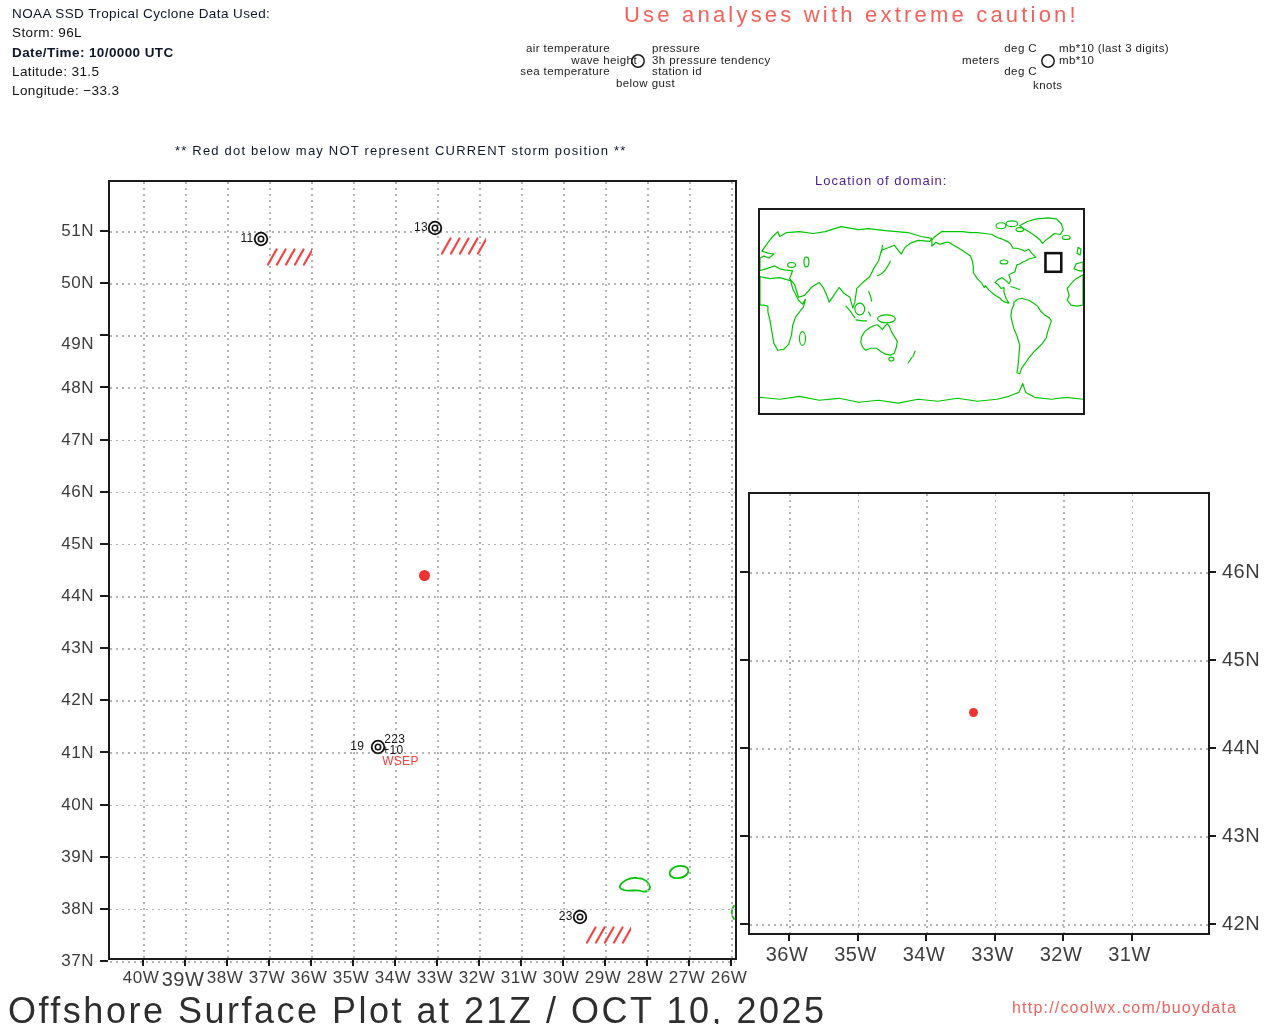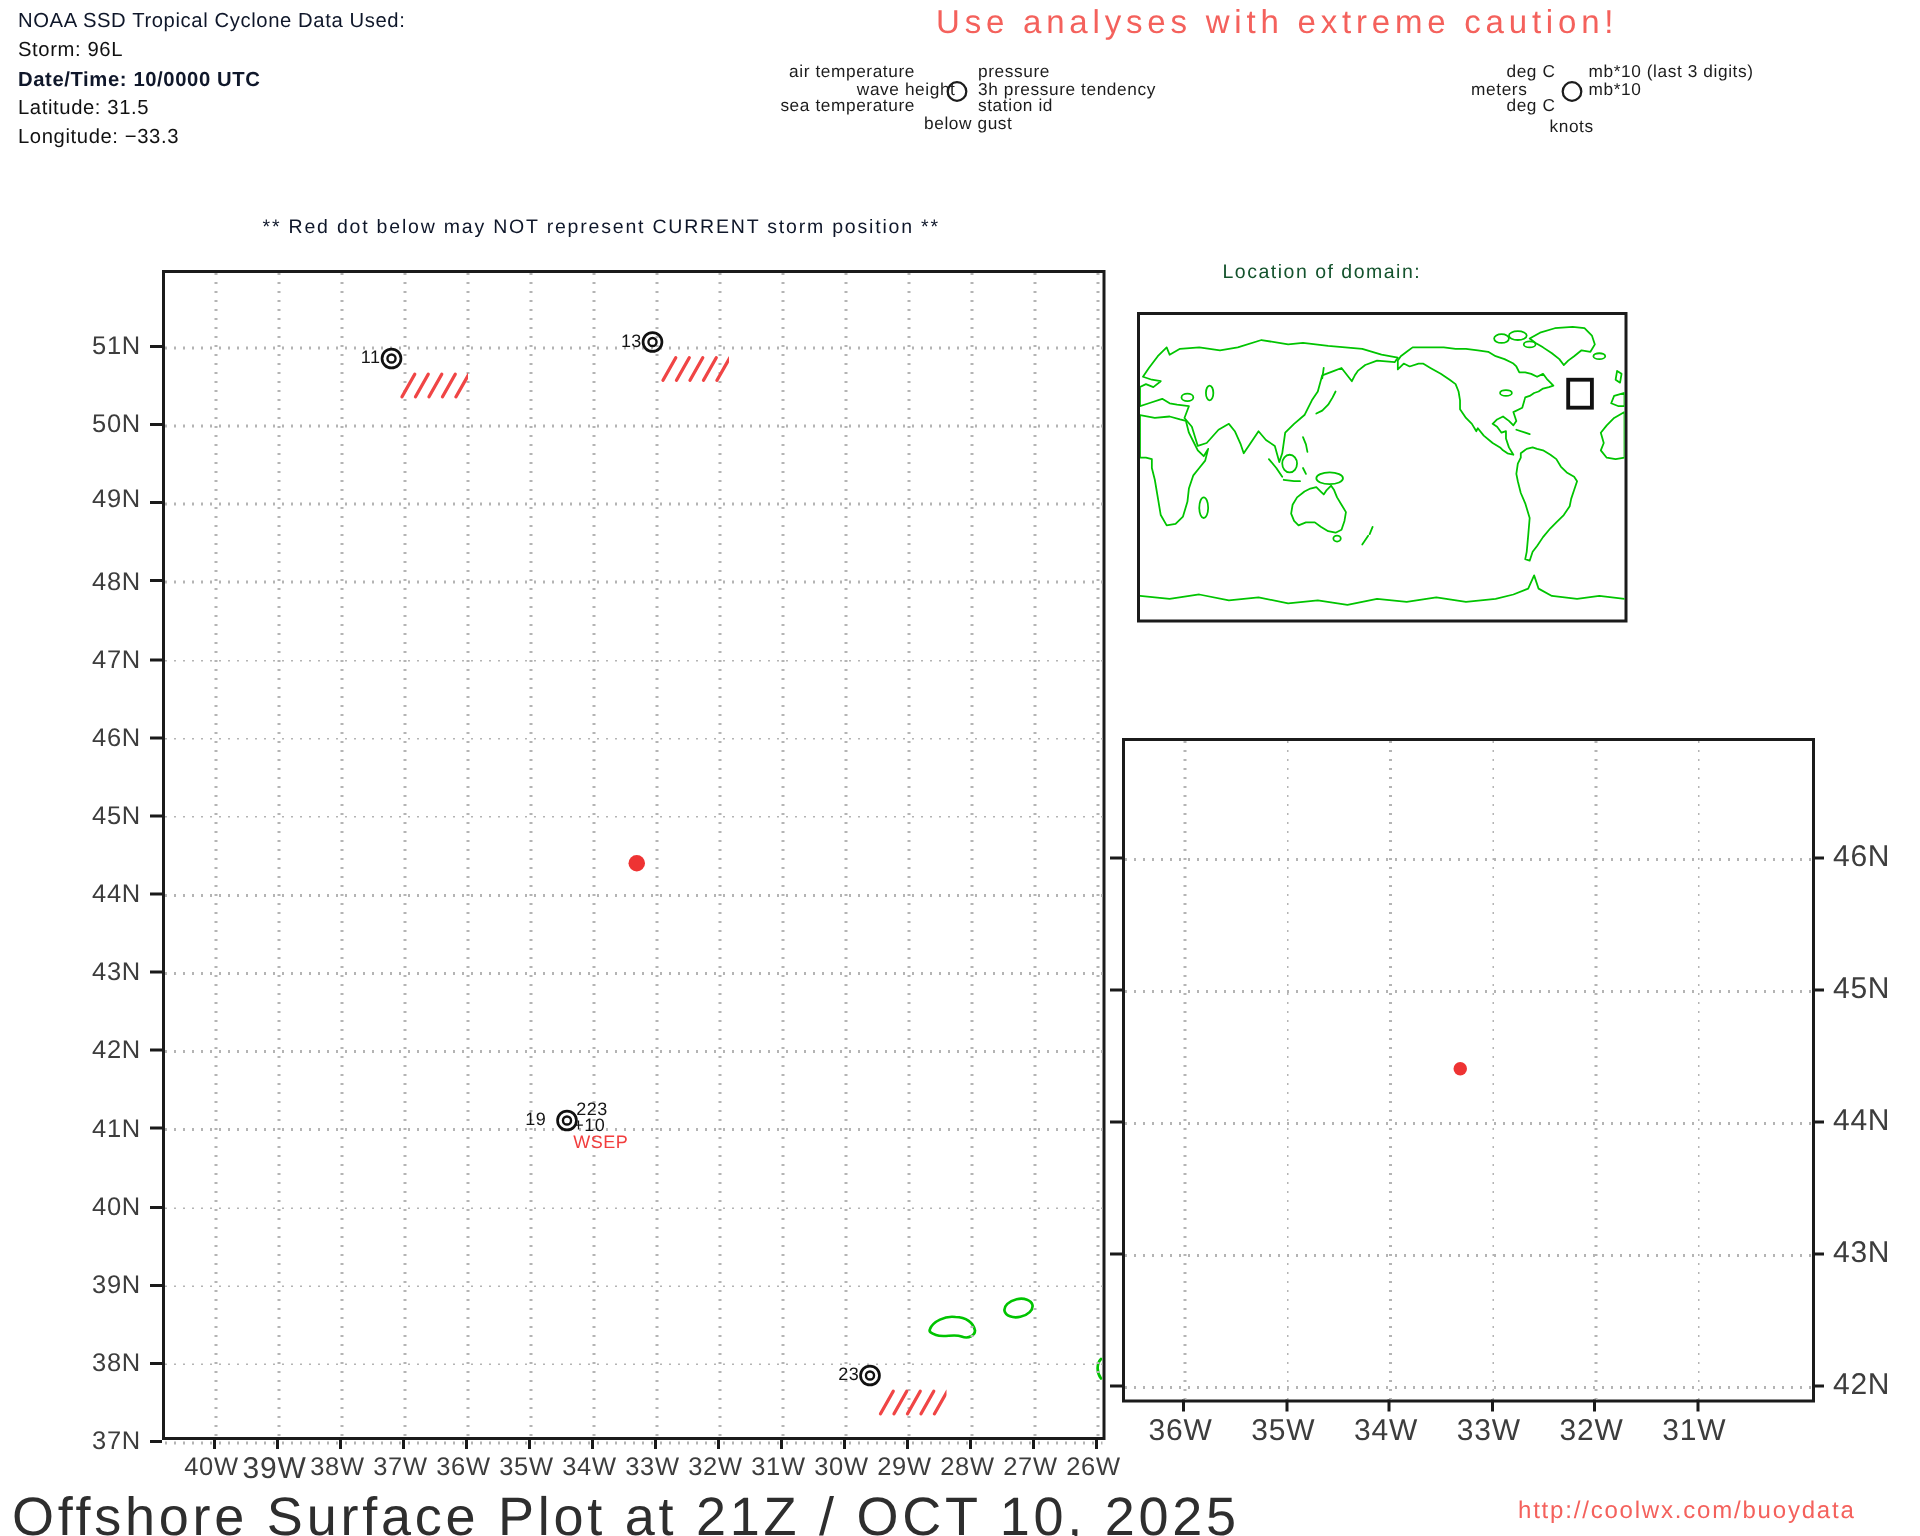--- a/index.html
+++ b/index.html
@@ -16,21 +16,21 @@
   .warn{font-size:13px;letter-spacing:1.2px;white-space:pre;}
   .frame{position:absolute;border:2px solid #1b1b1b;box-sizing:border-box;background:#fff;}
   .vgrid{position:absolute;width:1.6px;background:repeating-linear-gradient(to bottom,#b4b4b4 0 1.6px,transparent 1.6px 6px);}
   .hgrid{position:absolute;height:1.6px;background:repeating-linear-gradient(to right,#b4b4b4 0 1.6px,transparent 1.6px 6px);}
   .tick{position:absolute;background:#1a1a1a;}
   .axlab{position:absolute;color:#3d3d3d;letter-spacing:.5px;white-space:nowrap;}
   .storm-dot{position:absolute;border-radius:50%;background:#ee3333;}
   .station{position:absolute;width:0;height:0;}
   .station .sttxt{position:absolute;font-size:12px;letter-spacing:.3px;color:#151515;white-space:pre;}
   .station .stred{color:#f23d3d;}
-  .inset-title{font-size:13px;letter-spacing:1px;color:#14532d;white-space:pre;}
+  .inset-title{font-size:13px;letter-spacing:1px;color:#4c1d95;white-space:pre;}
   .fot-title{font-size:36px;letter-spacing:2.5px;color:#2e2e2e;white-space:pre;}
   .fot-url{font-size:16px;letter-spacing:1.2px;white-space:pre;}
   svg{display:block;}
 </style>
 </head>
 <body>
 
 <div class="abs" style="left:12px;top:4px;">
   <div class="hdr-line red">NOAA SSD Tropical Cyclone Data Used:</div>
   <div class="hdr-line">Storm: 96L</div>
@@ -49,21 +49,21 @@
   <svg class="abs" style="left:630px;top:53px;" width="16" height="16">
     <circle cx="8" cy="8" r="6.2" fill="none" stroke="#1c1c1c" stroke-width="1.5"></circle>
   </svg>
   <div class="abs leg" style="left:652px;top:42px;">pressure</div>
   <div class="abs leg" style="left:652px;top:53.5px;">3h pressure tendency</div>
   <div class="abs leg" style="left:652px;top:65px;">station id</div>
 </div>
 
 <div>
   <div class="abs leg" style="left:962px;top:42px;width:75px;text-align:right;">deg C</div>
-  <div class="abs leg" style="left:962px;top:53.5px;width:75px;text-align:center;">meters</div>
+  <div class="abs leg" style="left:962px;top:53.5px;width:75px;text-align:left;">meters</div>
   <div class="abs leg" style="left:962px;top:65px;width:75px;text-align:right;">deg C</div>
   <div class="abs leg" style="left:1033px;top:79px;">knots</div>
   <svg class="abs" style="left:1040px;top:53px;" width="16" height="16">
     <circle cx="8" cy="8" r="6.2" fill="none" stroke="#1c1c1c" stroke-width="1.5"></circle>
   </svg>
   <div class="abs leg" style="left:1059px;top:42px;">mb*10 (last 3 digits)</div>
   <div class="abs leg" style="left:1059px;top:53.5px;">mb*10</div>
 </div>
 
 <div class="abs warn red" style="left:175px;top:143px;">** Red dot below may NOT represent CURRENT storm position **</div>
@@ -123,21 +123,21 @@
     <div class="tick" style="left: 620px; top: 776px; width: 2px; height: 8px;"></div>
     <div class="axlab" style="left: 589px; top: 786px; width: 60px; text-align: center; font-size: 17px;">26W</div>
     <div class="hgrid" style="top: 49px; left: 0px; width: 625px;"></div>
     <div class="tick" style="top: 48px; left: -10px; width: 8px; height: 2px;"></div>
     <div class="axlab" style="top: 39.14px; left: -62px; width: 46px; text-align: right; font-size: 17px;">51N</div>
     <div class="hgrid" style="top: 101.14px; left: 0px; width: 625px;"></div>
     <div class="tick" style="top: 100.14px; left: -10px; width: 8px; height: 2px;"></div>
     <div class="axlab" style="top: 91.28px; left: -62px; width: 46px; text-align: right; font-size: 17px;">50N</div>
     <div class="hgrid" style="top: 153.28px; left: 0px; width: 625px;"></div>
     <div class="tick" style="top: 152.28px; left: -10px; width: 8px; height: 2px;"></div>
-    <div class="axlab" style="top: 141px; left: -62px; width: 46px; text-align: right; font-size: 17px;">49N</div>
+    <div class="axlab" style="top: 152px; left: -62px; width: 46px; text-align: right; font-size: 17px;">49N</div>
     <div class="hgrid" style="top: 205.42px; left: 0px; width: 625px;"></div>
     <div class="tick" style="top: 204.42px; left: -10px; width: 8px; height: 2px;"></div>
     <div class="axlab" style="top: 195.56px; left: -62px; width: 46px; text-align: right; font-size: 17px;">48N</div>
     <div class="hgrid" style="top: 257.56px; left: 0px; width: 625px;"></div>
     <div class="tick" style="top: 256.56px; left: -10px; width: 8px; height: 2px;"></div>
     <div class="axlab" style="top: 247.7px; left: -62px; width: 46px; text-align: right; font-size: 17px;">47N</div>
     <div class="hgrid" style="top: 309.7px; left: 0px; width: 625px;"></div>
     <div class="tick" style="top: 308.7px; left: -10px; width: 8px; height: 2px;"></div>
     <div class="axlab" style="top: 299.84px; left: -62px; width: 46px; text-align: right; font-size: 17px;">46N</div>
     <div class="hgrid" style="top: 361.84px; left: 0px; width: 625px;"></div>

